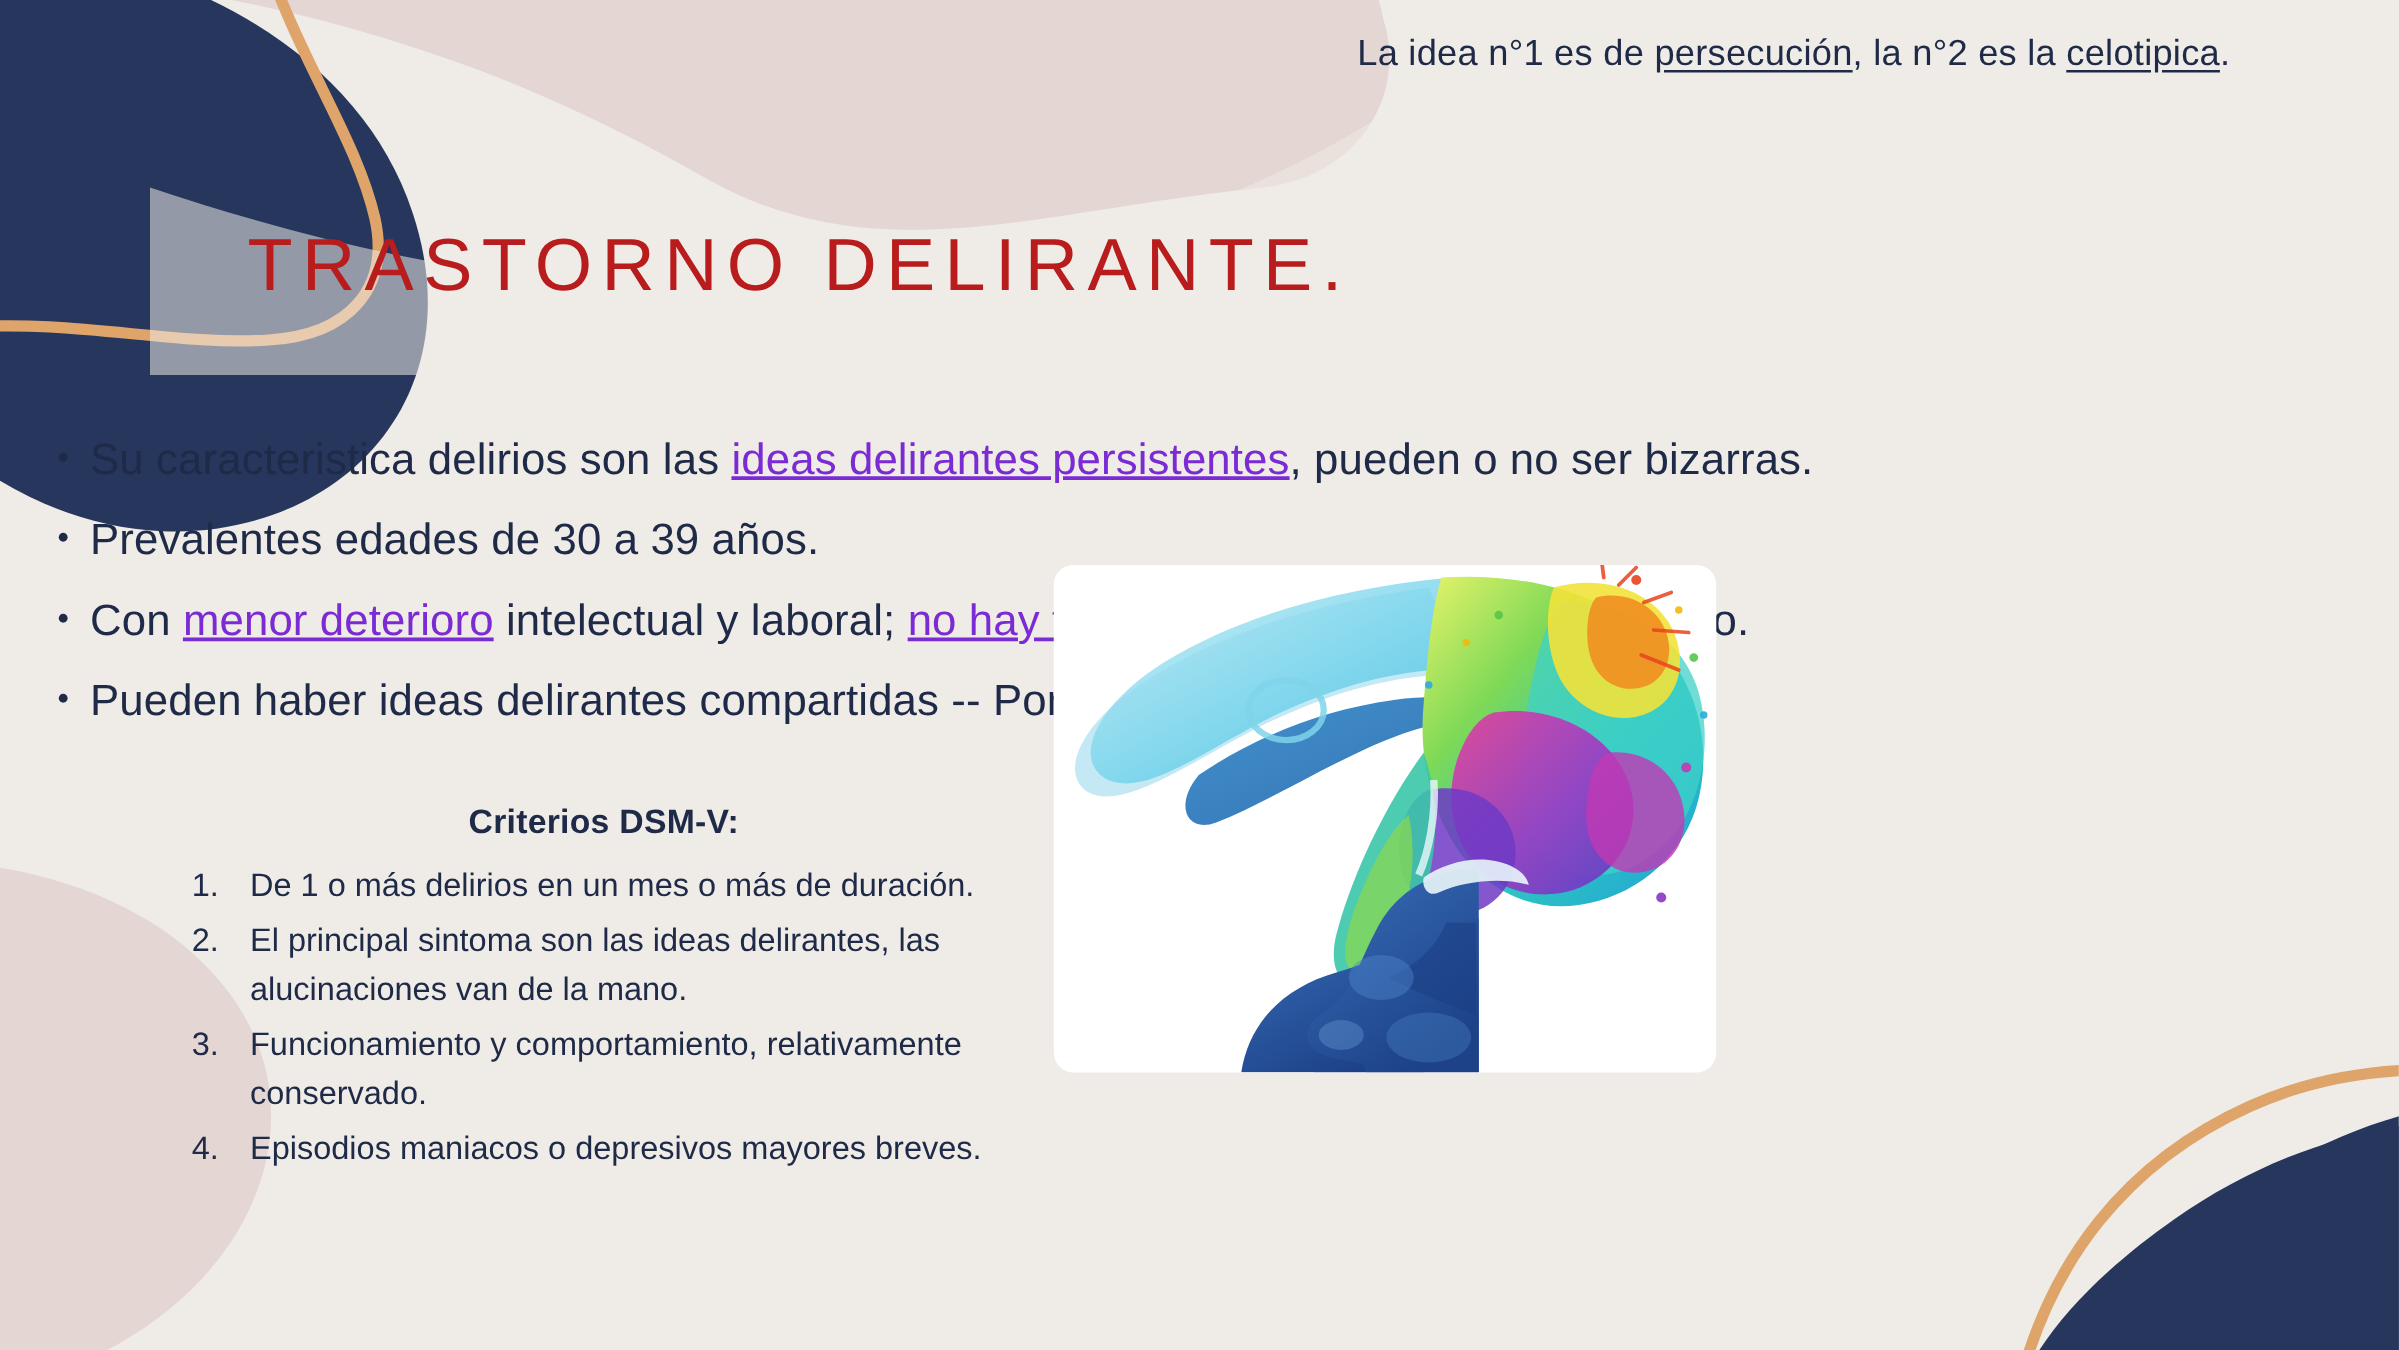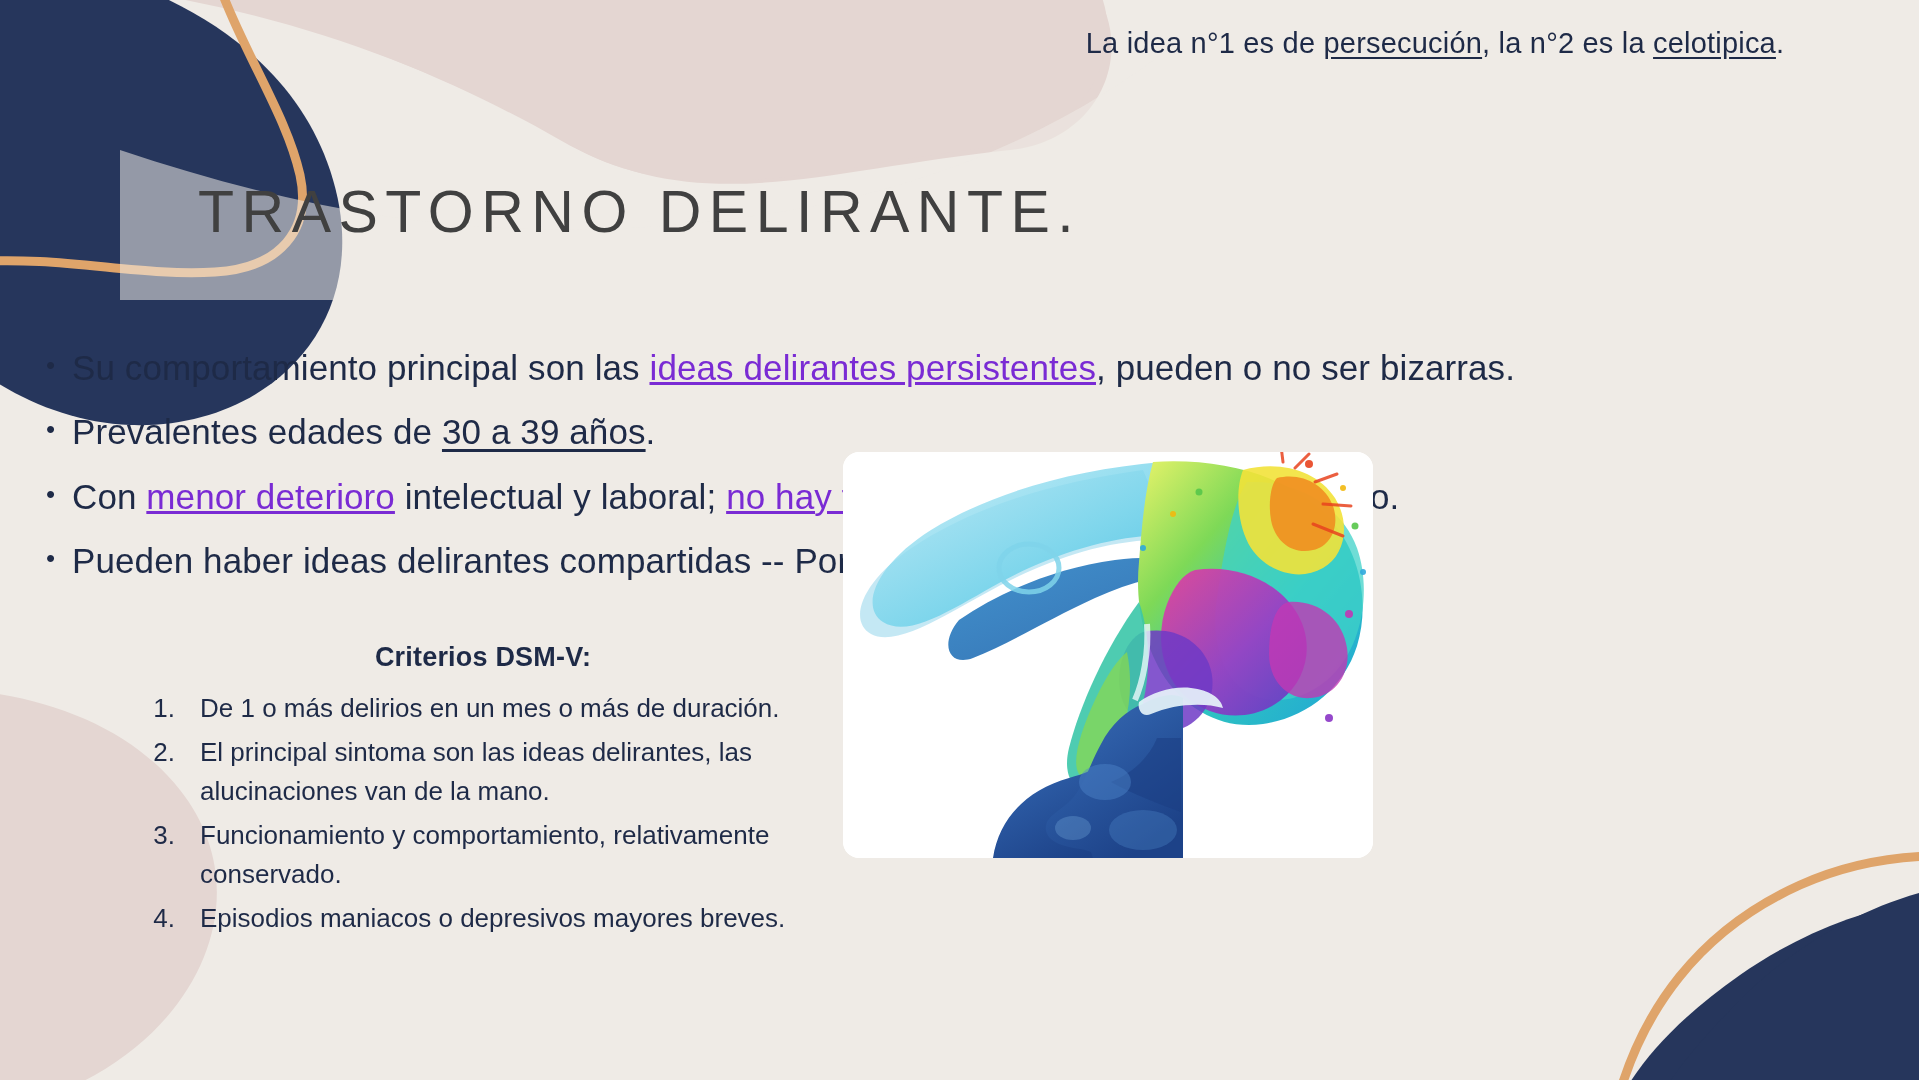--- a/index.html
+++ b/index.html
@@ -18,36 +18,36 @@
     position:absolute;left:1085px;top:22px;width:700px;
     text-align:center;font-size:29px;line-height:1.48;
     color:#1E2A47;letter-spacing:.2px;
   }
   .note .u{text-decoration:underline;text-underline-offset:4px;}
 
   
   .title{
     position:absolute;left:198px;top:178px;
     font-size:59px;letter-spacing:7.5px;font-weight:300;
-    color:#404040;white-space:nowrap;
+    color:#b91c1c;white-space:nowrap;
   }
 
   
   .bullets{
     position:absolute;left:46px;top:340px;width:1720px;
     font-size:35px;line-height:1.58;letter-spacing:.1px;
   }
   .bullets .row{display:flex;align-items:flex-start;margin-bottom:9px;}
   .bullets .dot{
     width:26px;flex:0 0 26px;color:#1E2A47;
     font-size:26px;line-height:1.95;text-align:left;
   }
   .bullets .txt{flex:1 1 auto;}
   .hl{color:#7A2BD4;text-decoration:underline;}
-  .ul{text-decoration:underline;text-underline-offset:5px;}
+  .ul{text-underline-offset:5px;}
 
   
   .criteria{
     position:absolute;left:143px;top:637px;width:680px;
     font-size:26px;line-height:1.5;
   }
   .criteria .head{
     text-align:center;font-weight:bold;font-size:27px;
     margin-bottom:11px;letter-spacing:.2px;
   }
@@ -113,21 +113,21 @@
 
   <div class="note">
     <span>La idea n°1 es de </span><span class="u">persecución</span><span>, la n°2 es la </span><span class="u">celotipica</span><span>.</span>
   </div>
 
   <div class="title">TRASTORNO DELIRANTE.</div>
 
   <div class="bullets" id="bullet-list">
       <div class="row">
         <span class="dot">•</span>
-        <span class="txt"><span>Su comportamiento principal son las </span><span class="hl">ideas delirantes persistentes</span><span>, pueden o no ser bizarras.</span></span>
+        <span class="txt"><span>Su caracteristica delirios son las </span><span class="hl">ideas delirantes persistentes</span><span>, pueden o no ser bizarras.</span></span>
       </div>
       <div class="row">
         <span class="dot">•</span>
         <span class="txt"><span>Prevalentes edades de </span><span class="ul">30 a 39 años</span><span>.</span></span>
       </div>
       <div class="row">
         <span class="dot">•</span>
         <span class="txt"><span>Con </span><span class="hl">menor deterioro</span><span> intelectual y laboral; </span><span class="hl">no hay tantos cambios</span><span> en comportamiento.</span></span>
       </div>
       <div class="row">

